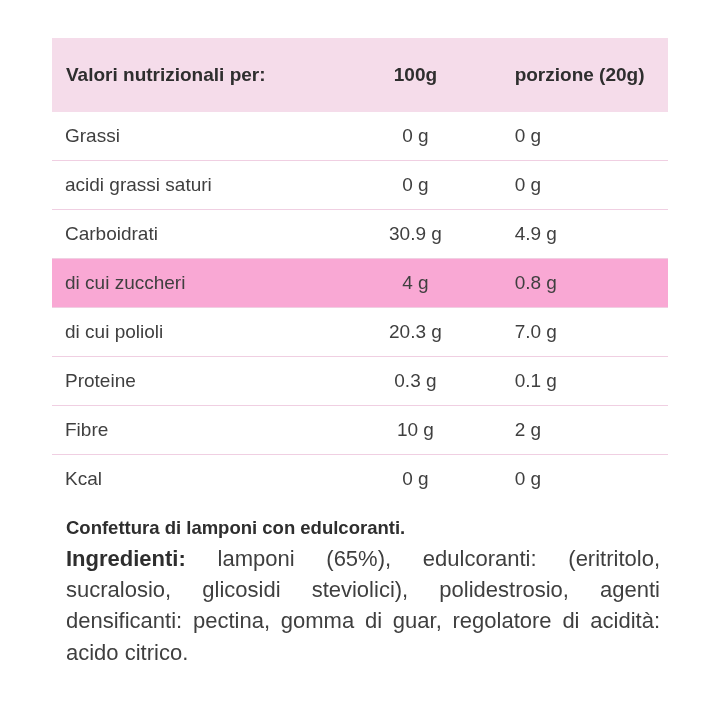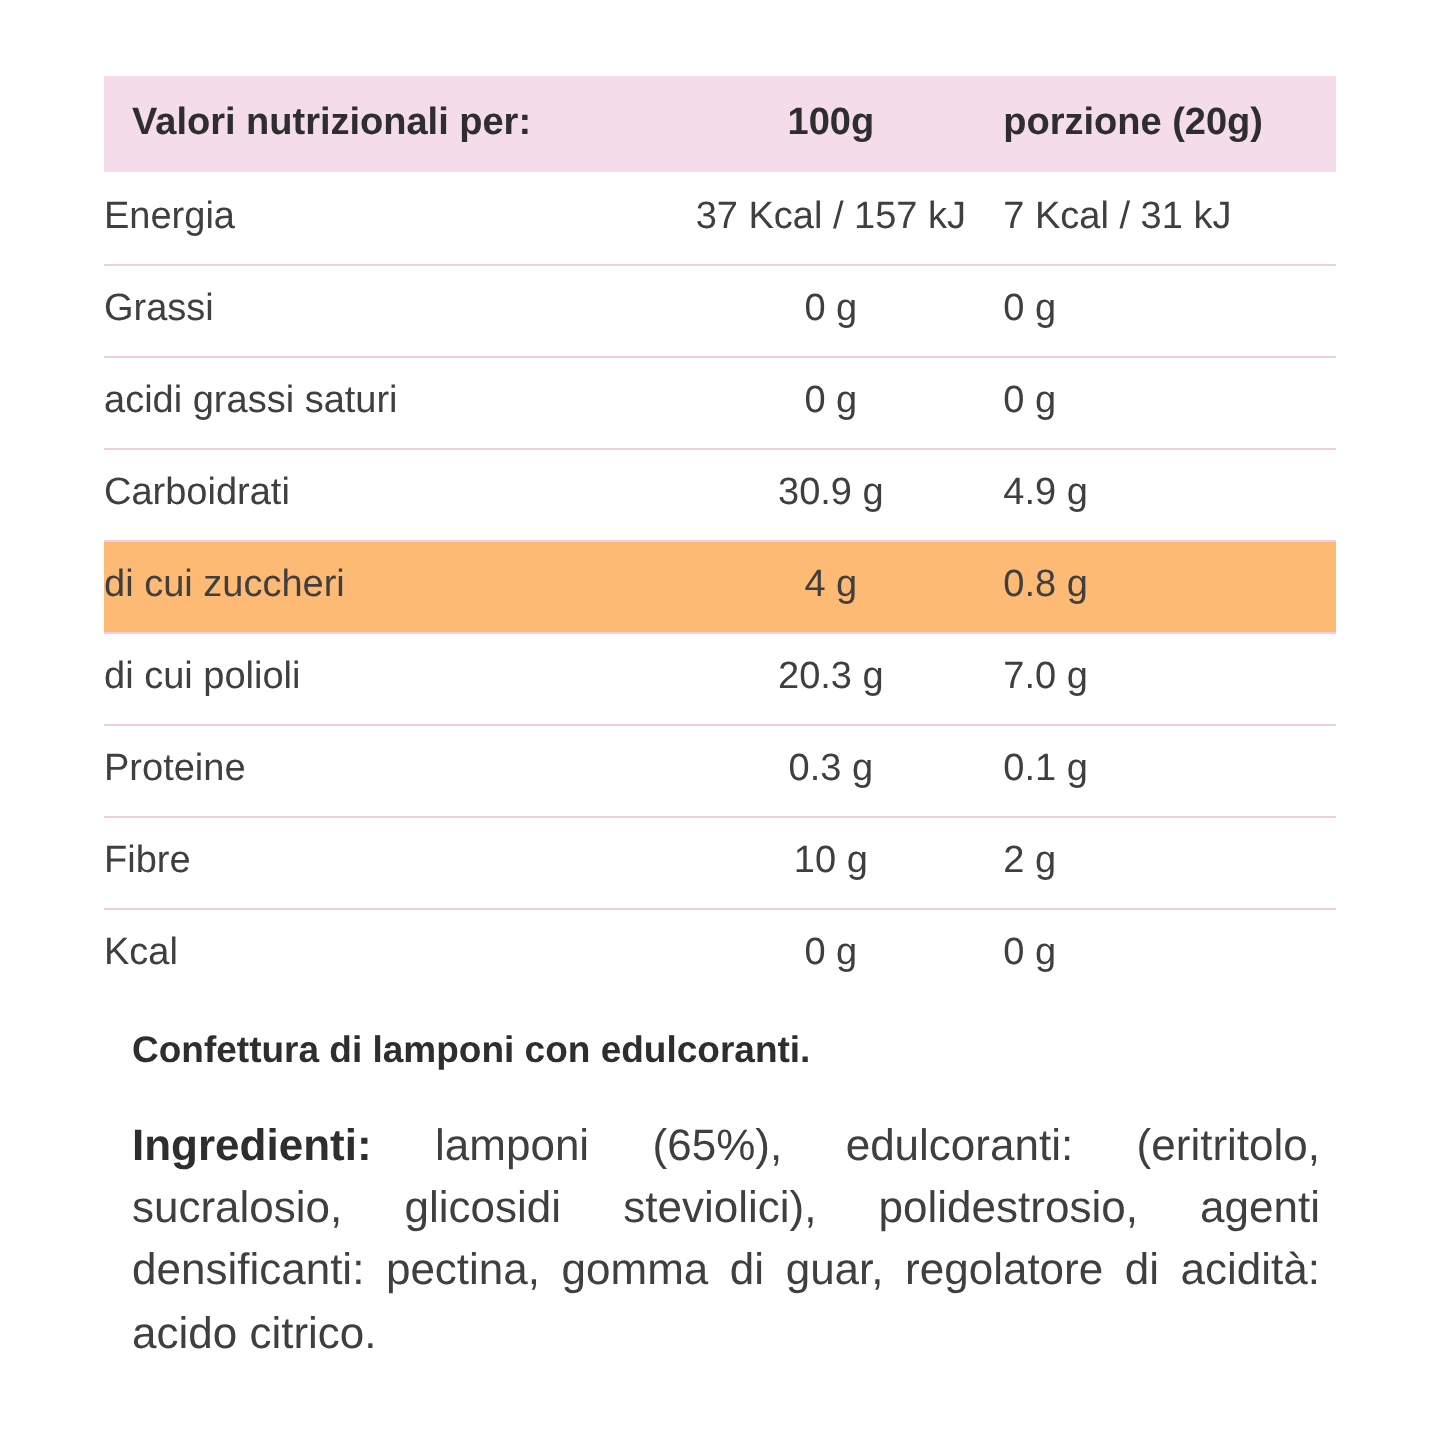--- a/index.html
+++ b/index.html
@@ -20,21 +20,21 @@
     box-sizing: border-box;
     padding: 38px 52px 0 52px;
     position: relative;
   }
   table.nutrition {
     width: 100%;
     border-collapse: collapse;
     table-layout: fixed;
   }
   table.nutrition td {
-    padding: 0;
+    padding: 13px;
     vertical-align: middle;
   }
   .row {
     height: 46px;
   }
   .cell-label {
     text-align: left;
     padding-left: 14px;
     font-size: 19px;
     color: #3f3f3f;
@@ -60,37 +60,37 @@
   tr.header-row td {
     background: #f5dcea;
     font-weight: bold;
     font-size: 19px;
     color: #2e2e2e;
     height: 48px;
   }
   tr.header-row .cell-label { padding-left: 14px; }
 
   tr.highlight td {
-    background: #fdba74;
+    background: #f9a8d4;
   }
 
   tr.divider td {
     border-bottom: 1px solid #f0cfe2;
   }
 
   .desc {
     margin-top: 14px;
     padding-left: 14px;
     padding-right: 8px;
   }
   .desc-title {
     font-size: 18.5px;
     font-weight: bold;
     color: #2e2e2e;
-    margin-bottom: 21px;
+    margin-bottom: 4px;
   }
   .ingredients {
     font-size: 22px;
     line-height: 1.42;
     color: #3f3f3f;
     text-align: justify;
   }
   .ingredients .lead {
     font-weight: bold;
     color: #2e2e2e;
@@ -108,25 +108,20 @@
       <col class="col-right">
     </colgroup>
     <thead>
       <tr class="header-row row">
         <td class="cell-label">Valori nutrizionali per:</td>
         <td class="cell-mid">100g</td>
         <td class="cell-right">porzione (20g)</td>
       </tr>
     </thead>
     <tbody id="nutrition-body">
-        <tr class="row divider">
-          <td class="cell-label">Energia</td>
-          <td class="cell-mid">37 Kcal / 157 kJ</td>
-          <td class="cell-right">7 Kcal / 31 kJ</td>
-        </tr>
         <tr class="row divider">
           <td class="cell-label">Grassi</td>
           <td class="cell-mid">0 g</td>
           <td class="cell-right">0 g</td>
         </tr>
         <tr class="row divider">
           <td class="cell-label">acidi grassi saturi</td>
           <td class="cell-mid">0 g</td>
           <td class="cell-right">0 g</td>
         </tr>

